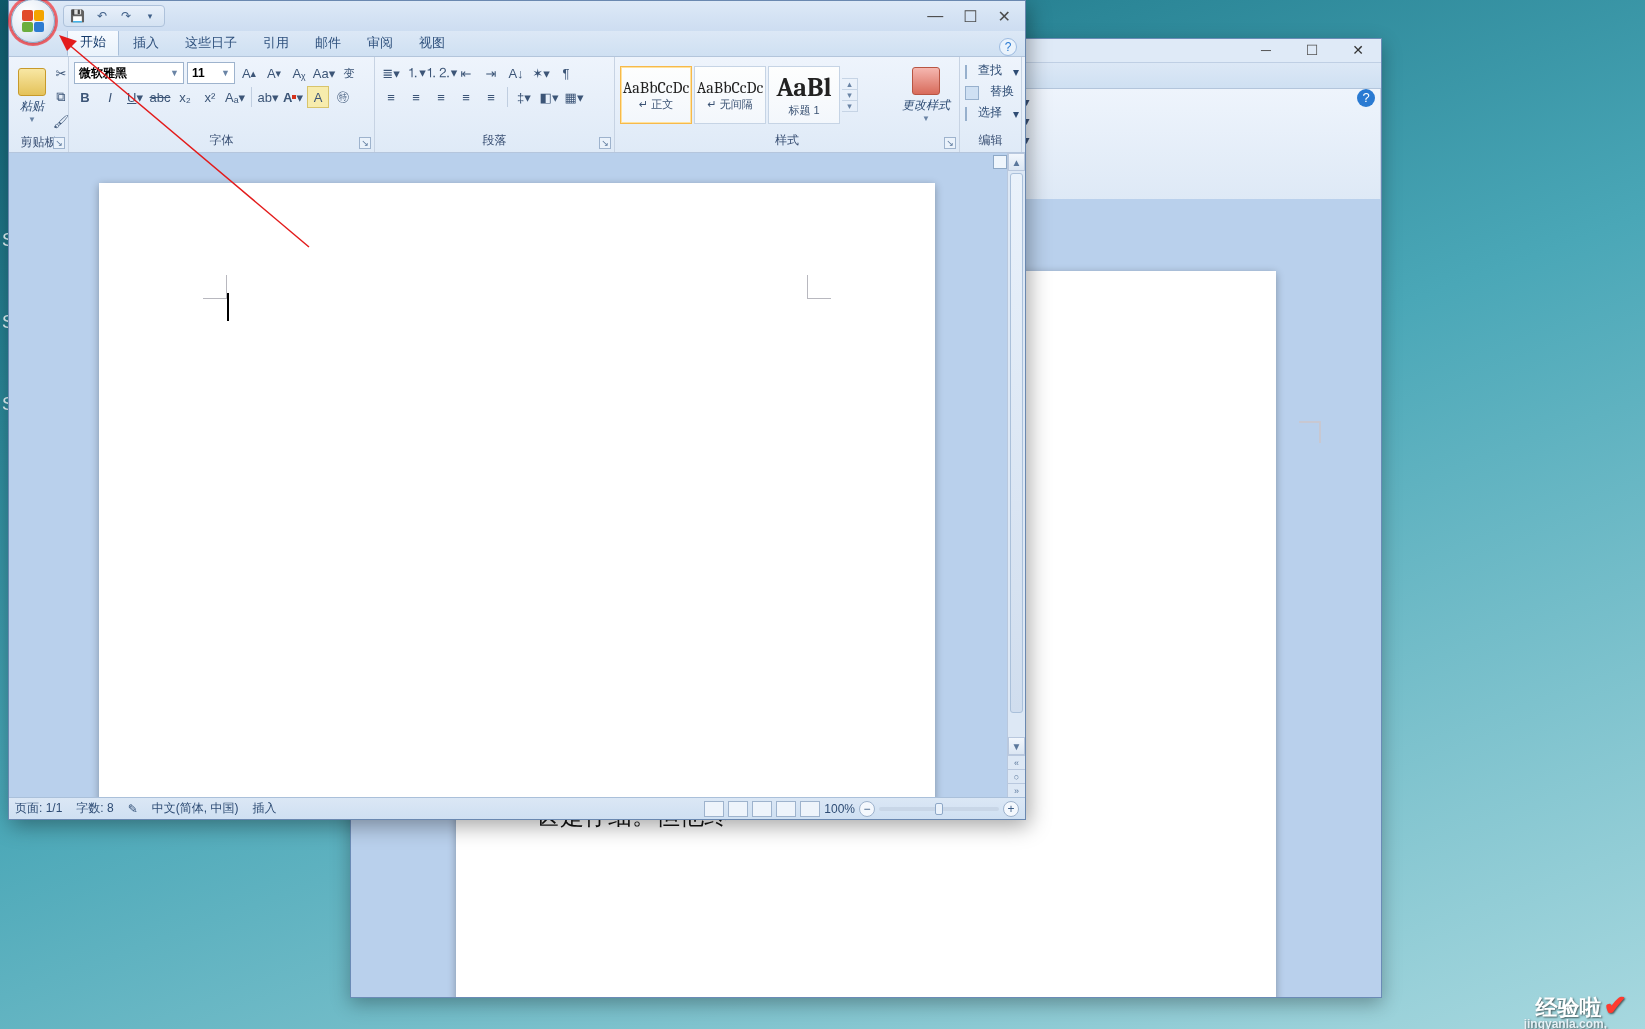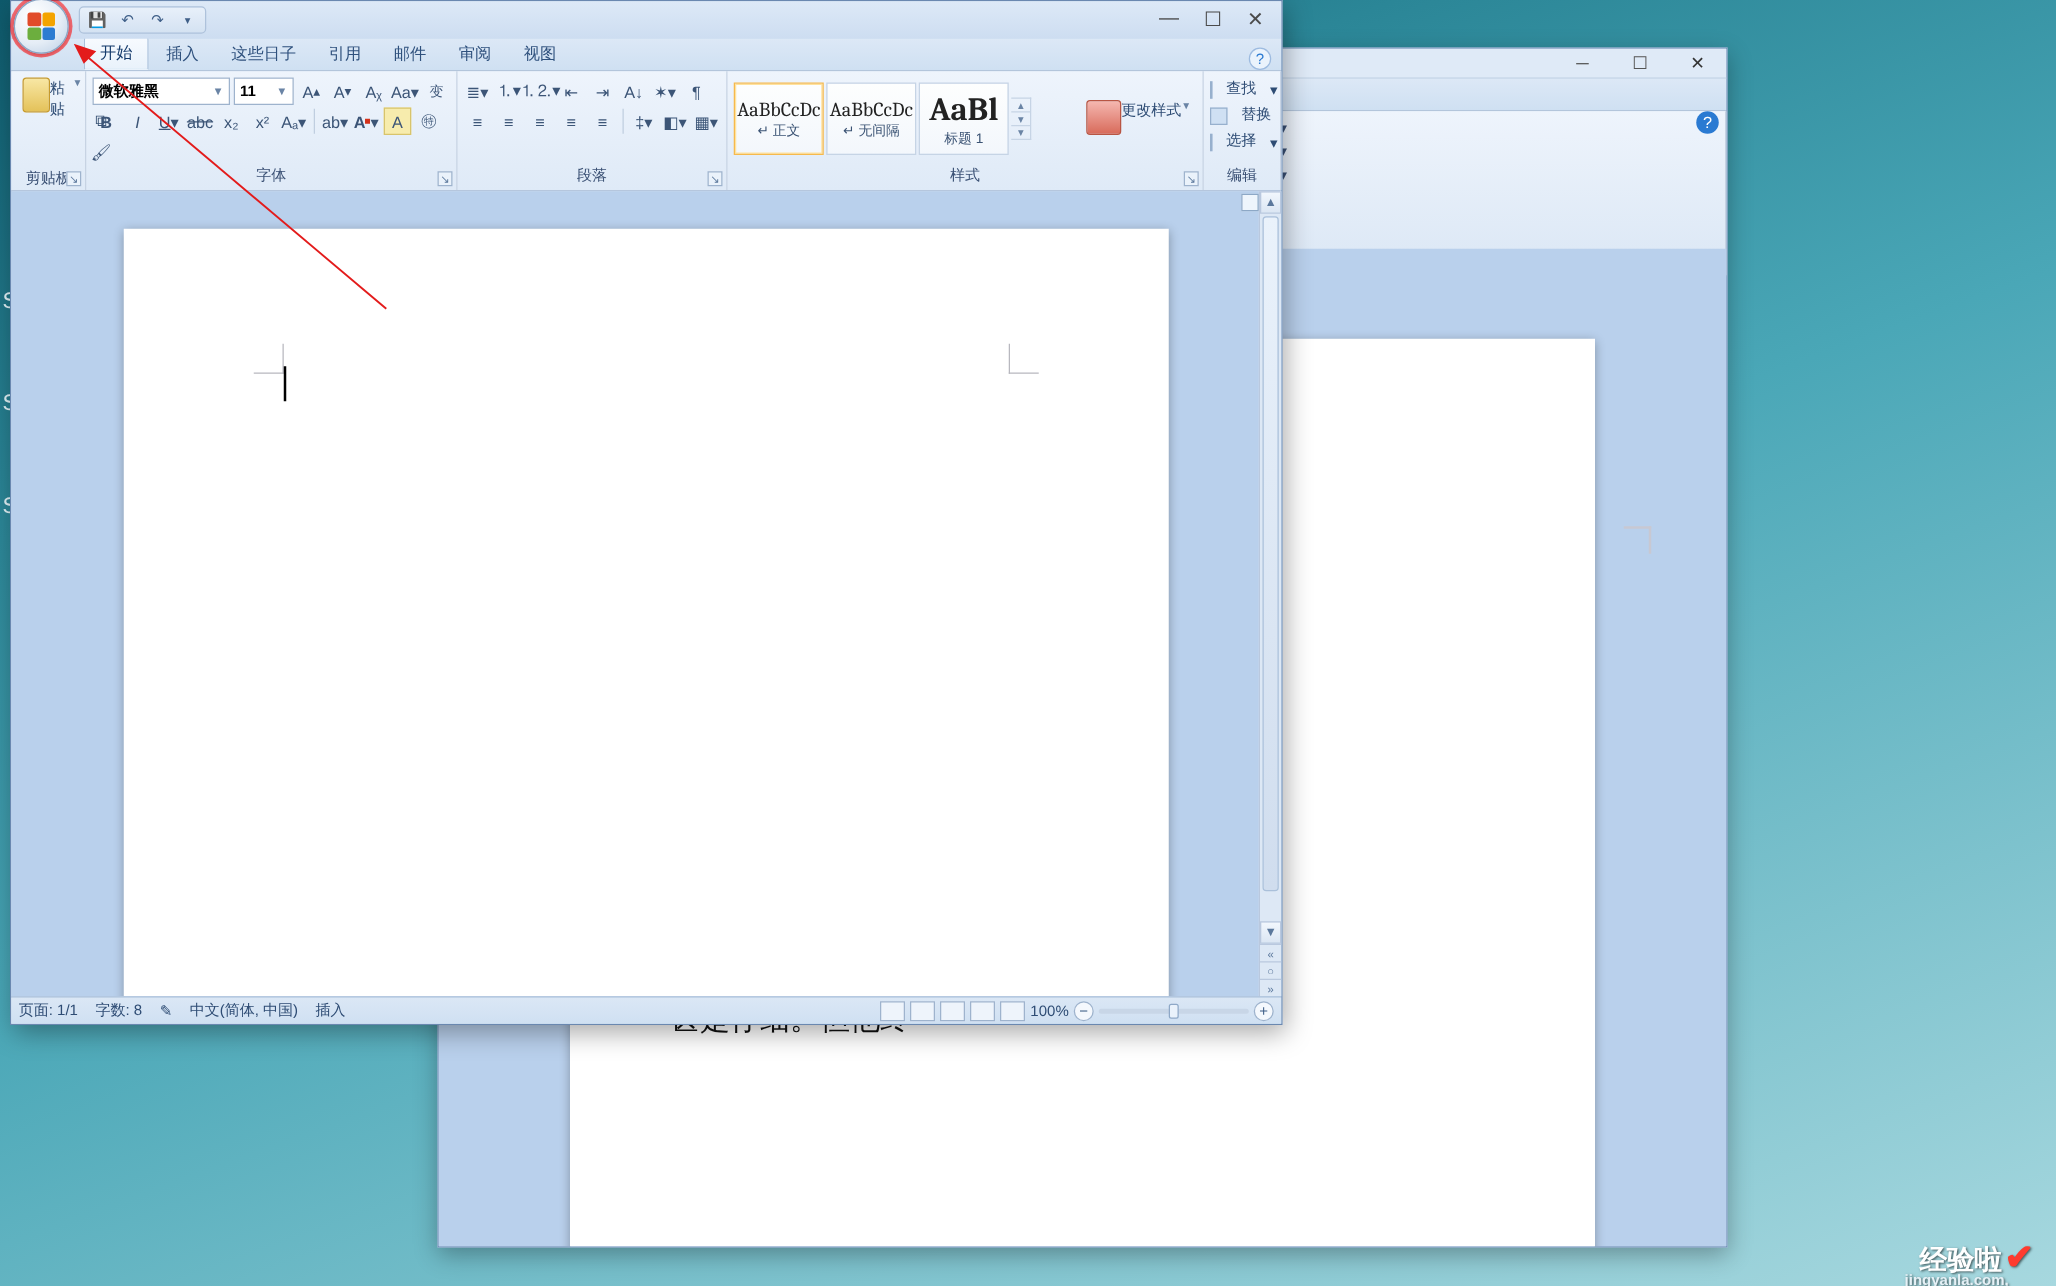--- a/index.html
+++ b/index.html
@@ -104,21 +104,21 @@
 
   .ribbon {
     height:96px;
     background:linear-gradient(#eef4fc,#dfeaf7);
     border-bottom:1px solid #b5c6dd;
     display:flex;
   }
   .group { border-right:1px solid #c7d3e3; padding:3px 5px 0; position:relative; display:flex; flex-direction:column; }
   .group .glabel { text-align:center; font-size:12px; color:#3a5074; padding:2px 0 3px;}
   .group .dlg{position:absolute;right:3px;bottom:3px;width:12px;height:12px;border:1px solid #9eb3cd;background:#eaf2fb;font-size:9px;line-height:10px;text-align:center;color:#5b789c;}
-  .big-btn{display:flex;align-items:flex-start;justify-content:center;font-size:12px;color:#2e4c74;padding:2px 4px;}
+  .big-btn{display:flex;flex-direction:column;align-items:center;justify-content:center;font-size:12px;color:#2e4c74;padding:2px 4px;font-style:italic;}
   .big-btn .ic{width:28px;height:28px;margin-bottom:2px;}
   .row{display:flex;align-items:center;gap:3px;margin:2px 0;}
   .tool{width:22px;height:22px;border:1px solid transparent;display:flex;align-items:center;justify-content:center;color:#3c5577;font-size:13px;background:linear-gradient(#f7fbff00,#f7fbff00);}
   .tool.b{font-weight:bold;} .tool.i{font-style:italic;}
   .sep-v{width:1px;height:20px;background:#c0cee0;margin:0 2px;}
   .combo { background:#fff;border:1px solid #9eb3cd;height:22px;display:flex;align-items:center;padding:0 4px;color:#000;font-weight:bold;}
   .combo .dd{margin-left:auto;color:#6a84a5;font-size:9px;}
   .split{display:flex;align-items:center;}
   .split .cbar{width:10px;height:4px;}
 

